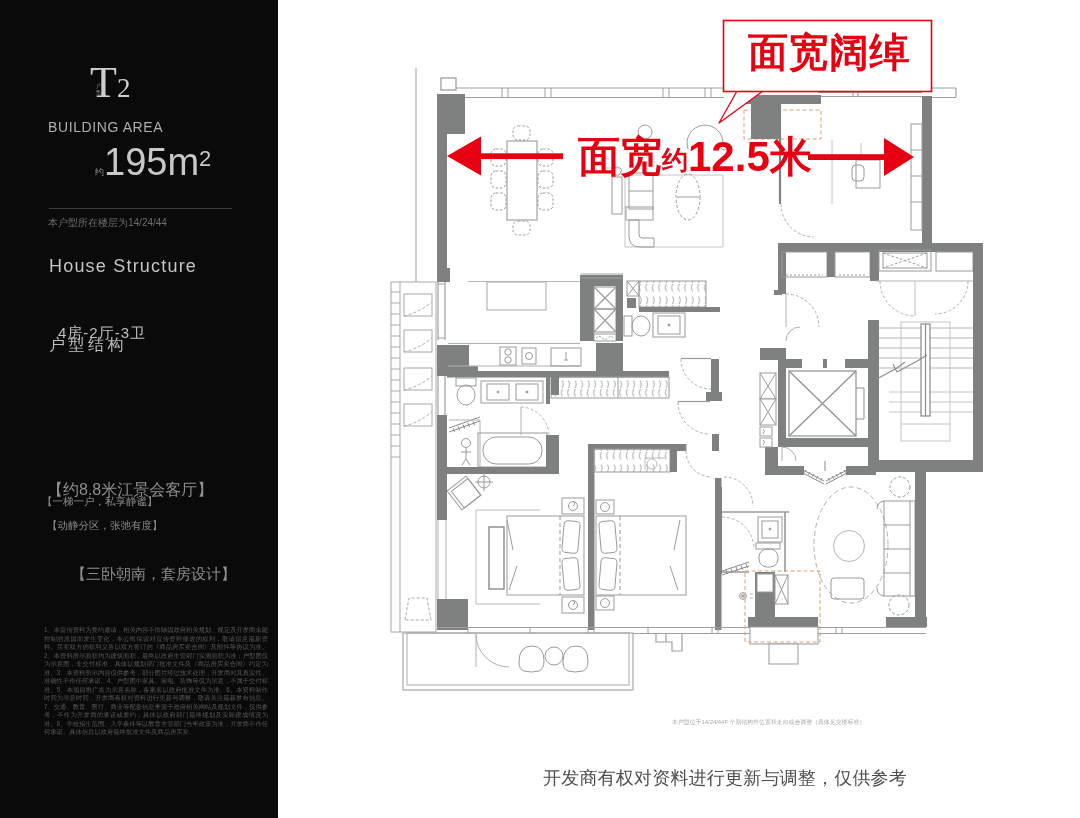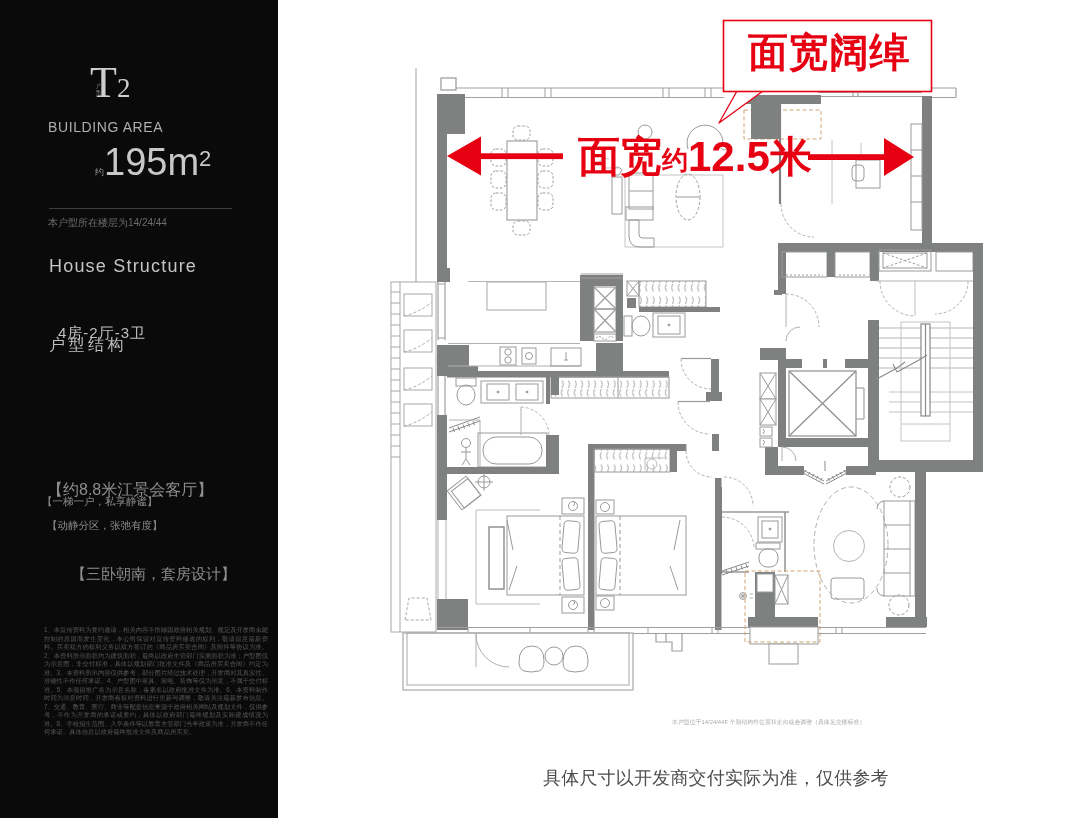--- a/index.html
+++ b/index.html
@@ -32,21 +32,21 @@
 <div class="abs" style="left:47px;top:471px;color:#8f8d8d;font-size:16px;margin-top:9px;">【约8.8米江景会客厅】</div>
 
 <div class="abs" style="left:42px;top:495px;color:#8f8d8d;font-size:10.5px;">【一梯一户，私享静谧】</div>
 
 <div class="abs" style="left:47px;top:519px;color:#8f8d8d;font-size:10.5px;">【动静分区，张弛有度】</div>
 
 <div class="abs" style="left:47px;top:565px;color:#8f8d8d;font-size:15px;margin-left:24px;">【三卧朝南，套房设计】</div>
 
 <div class="abs" style="left:44px;top:626px;width:224px;color:#585858;font-size:6.3px;line-height:8.5px;text-align:justify;">1、本宣传资料为要约邀请，相关内容不排除因政府相关规划、规定及开发商未能控制的原因而发生变化，本公司保留对宣传资料修改的权利，敬请留意最新资料。买卖双方的权利义务以双方签订的《商品房买卖合同》及附件等协议为准。2、本资料所示面积均为建筑面积，最终以政府主管部门实测面积为准；户型图仅为示意图，非交付标准，具体以规划部门批准文件及《商品房买卖合同》约定为准。3、本资料所示内容仅供参考，部分图片经过技术处理，开发商对其真实性、准确性不作任何承诺。4、户型图中家具、家电、装饰等仅为示意，不属于交付标准。5、本项目推广名为示意名称，备案名以政府批准文件为准。6、本资料制作时间为示意时间，开发商有权对资料进行更新与调整，敬请关注最新发布信息。7、交通、教育、医疗、商业等配套信息来源于政府相关网站及规划文件，仅供参考，不作为开发商的承诺或要约，具体以政府部门最终规划及实际建成情况为准。8、学校招生范围、入学条件等以教育主管部门当年政策为准，开发商不作任何承诺。具体信息以政府最终批准文件及商品房买卖。</div>
 
-<div class="abs" style="left:543px;top:766px;color:#4c4c4c;font-size:18px;letter-spacing:0.2px;">具体尺寸以开发商交付实际为准，仅供参考</div>
+<div class="abs" style="left:543px;top:766px;color:#4c4c4c;font-size:18px;letter-spacing:0.2px;">开发商有权对资料进行更新与调整，仅供参考</div>
 
 <div class="abs" style="left:672px;top:718px;color:#a9a9a9;font-size:5.9px;">本户型位于14/24/44F 个别结构件位置和走向或会调整（具体见交楼标准）</div>
 <svg class="abs" style="left:0;top:0" width="1080" height="818" viewBox="0 0 1080 818">
 <defs>
 <pattern id="wh" width="6.5" height="21" patternUnits="userSpaceOnUse">
 <path d="M3.2 2.5 q2 3.5 0 7.5 M3.2 11 q-2 3.5 0 7.5" stroke="#9a9a9a" stroke-width="0.9" fill="none"></path>
 </pattern>
 </defs>
 <g fill="none" stroke-linecap="butt">
 

